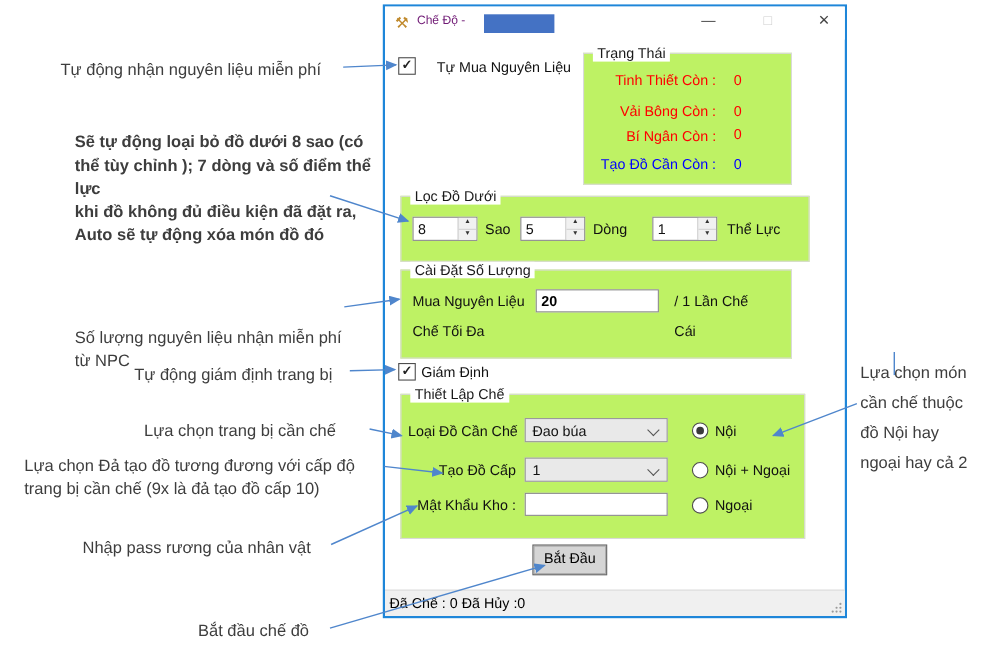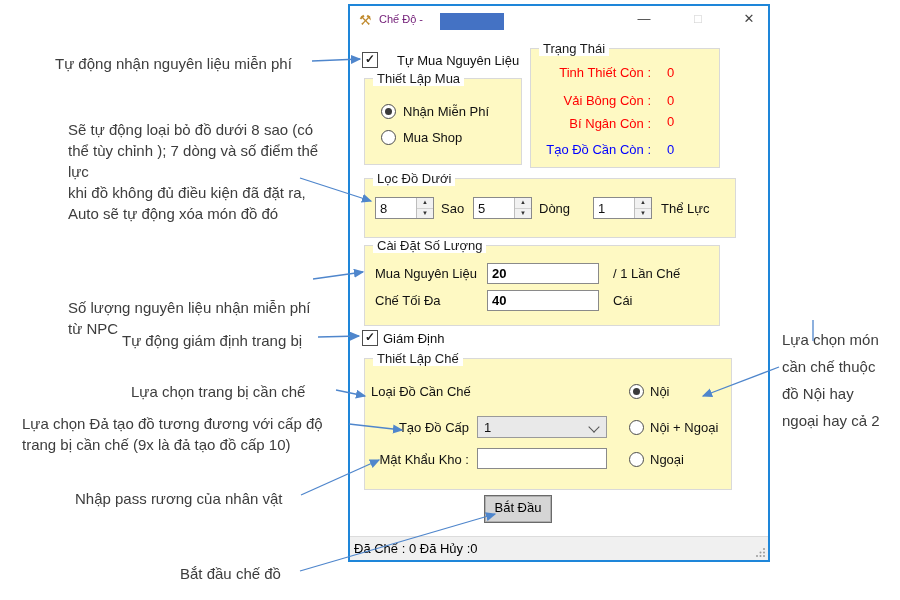--- a/index.html
+++ b/index.html
@@ -16,21 +16,21 @@
   
   .win{position:absolute;left:348px;top:4px;width:422px;height:558px;background:#fff;
        border:2px solid #1e86d9;box-sizing:border-box;font-size:13px;color:#111;z-index:1;}
   .titlebar{position:absolute;left:0;top:0;width:100%;height:30px;background:#fff;}
   .app-ico{position:absolute;left:9px;top:6px;font-size:14px;color:#c08a2d;}
   .title-text{position:absolute;left:29px;top:7px;font-size:11px;color:#701a75;}
   .redacted{position:absolute;left:90px;top:7px;width:64px;height:17px;background:#4472c4;}
   .cap{position:absolute;top:5px;width:22px;height:20px;text-align:center;font-size:13px;color:#444;}
   .cap.max{color:#cfcfcf;}
   
-  .grp{position:absolute;border:1px solid #d9d9d9;background:#fef9c3;}
+  .grp{position:absolute;border:1px solid #d9d9d9;background:#bef264;}
   .gtitle{position:absolute;top:-8px;left:8px;background:#fff;padding:0 4px;font-size:13px;color:#1a1a1a;white-space:nowrap;}
   
   .cb{position:absolute;width:14px;height:14px;border:1px solid #4d4d4d;background:#fff;
       font-size:12px;line-height:13px;text-align:center;color:#222;font-weight:bold;}
   .cblbl{position:absolute;white-space:nowrap;}
   
   .radio{position:absolute;width:13px;height:13px;border:1px solid #4d4d4d;border-radius:50%;background:#fff;}
   .radio.sel::after{content:"";position:absolute;left:3px;top:3px;right:3px;bottom:3px;background:#3a3a3a;border-radius:50%;}
   .rlbl{position:absolute;white-space:nowrap;}
   
@@ -60,21 +60,21 @@
   
   .statusbar{position:absolute;left:0;bottom:0;width:100%;height:24px;background:#f0f0f0;
              border-top:1px solid #dcdcdc;box-sizing:border-box;}
   .statustext{position:absolute;left:4px;top:4px;font-size:13px;color:#000;white-space:nowrap;}
   .grip{position:absolute;right:2px;bottom:2px;}
 </style>
 </head>
 <body>
 
 <div class="ann" style="left:55px;top:53px;">Tự động nhận nguyên liệu miễn phí</div>
-<div class="ann" style="left:68px;top:119px;">Sẽ tự động loại bỏ đồ dưới 8 sao (có
+<div class="ann" style="left:68px;top:119px;font-weight:bold;">Sẽ tự động loại bỏ đồ dưới 8 sao (có
 thể tùy chỉnh ); 7 dòng và số điểm thể
 lực
 khi đồ không đủ điều kiện đã đặt ra,
 Auto sẽ tự động xóa món đồ đó</div>
 <div class="ann" style="left:68px;top:265px;margin-top:32px;">Số lượng nguyên liệu nhận miễn phí
 từ NPC</div>
 <div class="ann" style="left:122px;top:330px;">Tự động giám định trang bị</div>
 <div class="ann" style="left:131px;top:381px;">Lựa chọn trang bị cần chế</div>
 <div class="ann" style="left:22px;top:413px;">Lựa chọn Đả tạo đồ tương đương với cấp độ
 trang bị cần chế (9x là đả tạo đồ cấp 10)</div>
@@ -92,27 +92,20 @@
     <span class="title-text">Chế Độ -</span>
     <span class="redacted"></span>
     <span class="cap" style="left:283px;">—</span>
     <span class="cap max" style="left:337px;">□</span>
     <span class="cap" style="left:388px;">✕</span>
   </div>
 
   <span class="cb" style="left:12px;top:46px;">✓</span>
   <span class="cblbl" style="left:47px;top:47px;">Tự Mua Nguyên Liệu</span>
 
-  <div class="grp" style="left:14px;top:72px;width:156px;height:85px;">
-    <span class="gtitle">Thiết Lập Mua</span>
-    <span class="radio sel" style="left:16px;top:25px;"></span>
-    <span class="rlbl" style="left:38px;top:25px;">Nhận Miễn Phí</span>
-    <span class="radio" style="left:16px;top:51px;"></span>
-    <span class="rlbl" style="left:38px;top:51px;">Mua Shop</span>
-  </div>
 
   <div class="grp" style="left:180px;top:42px;width:188px;height:118px;">
     <span class="gtitle">Trạng Thái</span>
     <span class="srow-lbl red" style="left:4px;top:16px;">Tinh Thiết Còn :</span>
     <span class="srow-val red" style="left:136px;top:16px;">0</span>
     <span class="srow-lbl red" style="left:4px;top:44px;">Vải Bông Còn :</span>
     <span class="srow-val red" style="left:136px;top:44px;">0</span>
     <span class="srow-lbl red" style="left:4px;top:67px;">Bí Ngân Còn :</span>
     <span class="srow-val red" style="left:136px;top:65px;">0</span>
     <span class="srow-lbl blue" style="left:4px;top:93px;">Tạo Đồ Cần Còn :</span>
@@ -146,31 +139,34 @@
     </div>
     <span class="sfx" style="left:296px;top:22px;text-align:center;">Thể Lực</span>
   </div>
 
   <div class="grp" style="left:14px;top:239px;width:354px;height:79px;">
     <span class="gtitle">Cài Đặt Số Lượng</span>
     <span class="cblbl" style="left:10px;top:20px;">Mua Nguyên Liệu</span>
     <input class="tinput" style="left: 122px; top: 17px; width: 112px;" value="20">
     <span class="sfx" style="left:248px;top:20px;">/ 1 Lần Chế</span>
     <span class="cblbl" style="left:10px;top:47px;">Chế Tối Đa</span>
-    <input class="tinput" style="left: 122px; top: 44px; width: 112px;" value="40">
     <span class="sfx" style="left:248px;top:47px;">Cái</span>
   </div>
 
   <span class="cb" style="left:12px;top:324px;">✓</span>
   <span class="cblbl" style="left:33px;top:325px;">Giám Định</span>
 
   <div class="grp" style="left:14px;top:352px;width:366px;height:130px;">
     <span class="gtitle">Thiết Lập Chế</span>
 
     <span class="flbl" style="left:6px;top:25px;width:98px;">Loại Đồ Cần Chế</span>
+    <div class="dd" style="left:112px;top:21px;width:130px;">
+      <span class="ddval">Đao búa</span>
+      <span class="chev"></span>
+    </div>
 
     <span class="flbl" style="left:6px;top:61px;width:98px;">Tạo Đồ Cấp</span>
     <div class="dd" style="left:112px;top:57px;width:130px;">
       <span class="ddval">1</span>
       <span class="chev"></span>
     </div>
 
     <span class="flbl" style="left:6px;top:93px;width:98px;">Mật Khẩu Kho :</span>
     <input class="tinput" style="left: 112px; top: 89px; width: 130px;">
 

